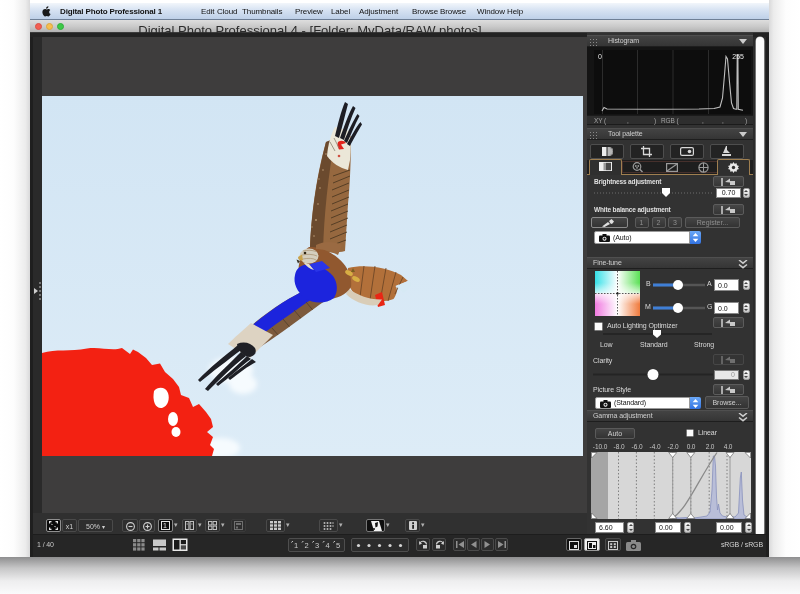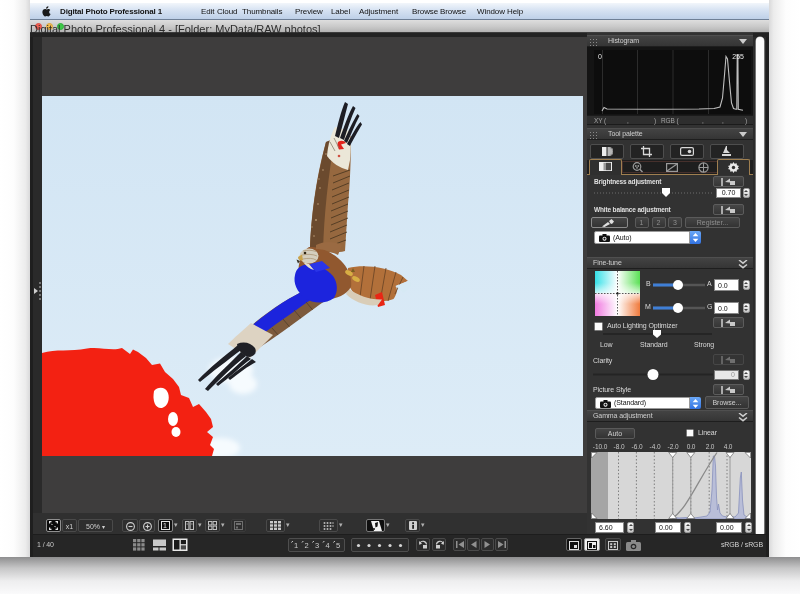--- a/index.html
+++ b/index.html
@@ -13,22 +13,22 @@
   background:linear-gradient(180deg,#f2f6fb 0%,#d6e2f2 45%,#bed0e8 100%);
   border-bottom:1px solid #6e7f96; font-size:8px; color:#121212;
   display:flex; align-items:center; }
 #menubar span { margin-right:0; }
 
 
 #titlebar { left:30px; top:20px; width:739px; height:13px;
   background:linear-gradient(180deg,#dedede 0%,#c9c9c9 55%,#b3b3b3 100%);
   border-bottom:1px solid #3c3c3c; }
 .tl { position:absolute; top:3px; width:7px; height:7px; border-radius:50%; }
-#titletext { position:absolute; top:3px; left:0; width:560px; 
-  font-size:11px; color:#2c2c2c; }
+#titletext { position:absolute; top:3px; left:0; width:560px; text-align:center;
+  font-size:13px; color:#2c2c2c; }
 
 
 #window { left:30px; top:33px; width:739px; height:524px; background:#2b2b2b;
   border-left:3px solid #1f1f1f; border-right:3px solid #1f1f1f; }
 
 
 .lbl { position:absolute; font-size:7px; color:#d8d8d8; letter-spacing:-0.1px; }
 .hdr { position:absolute; left:587px; width:166px; height:12px;
   background:linear-gradient(180deg,#434343,#353535);
   border-top:1px solid #4f4f4f; border-bottom:1px solid #1e1e1e;

